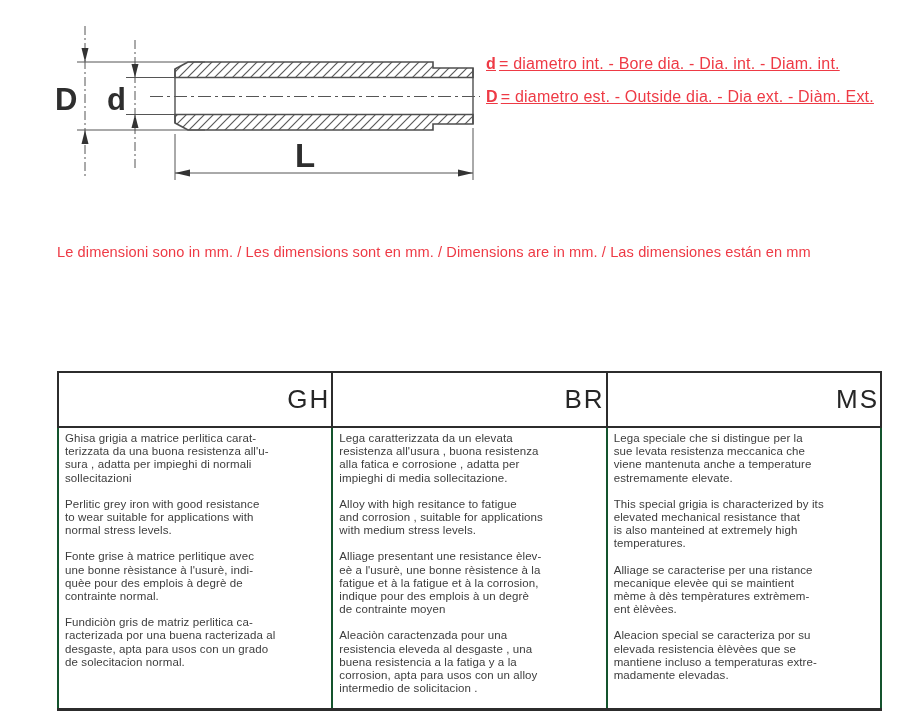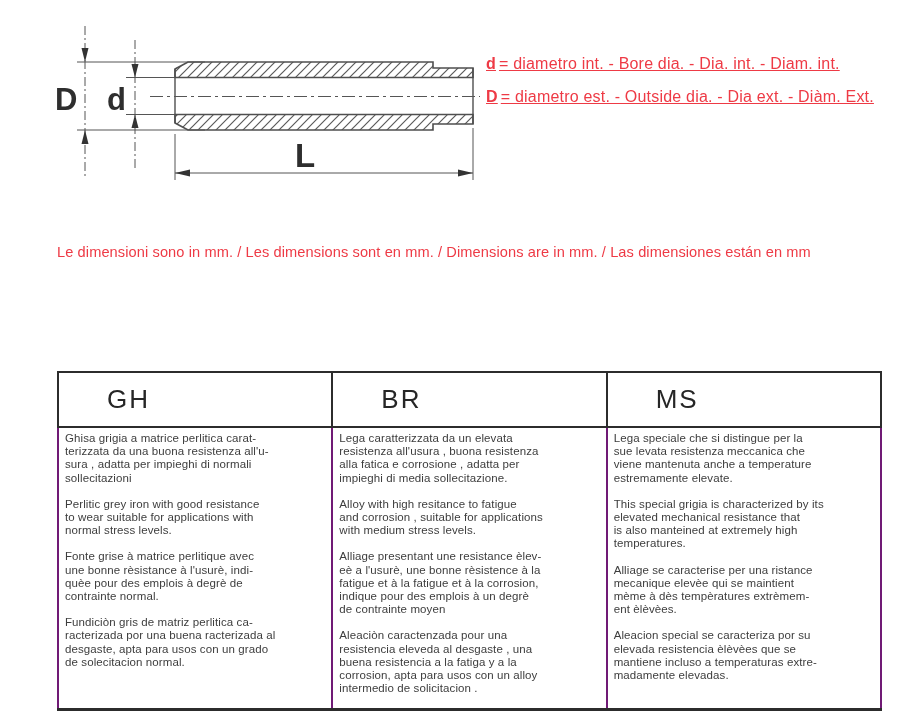--- a/index.html
+++ b/index.html
@@ -27,24 +27,24 @@
 
   
   .spec-table {
     position:absolute; left:57px; top:371px; width:825px; height:330px;
     border-collapse:collapse; table-layout:fixed;
     border:2px solid #2c2c2c; border-bottom:3px solid #2c2c2c;
   }
   .spec-table th {
     border:2px solid #2c2c2c; height:51px;
     font-size:26px; font-weight:normal; letter-spacing:2px; color:#262626;
-    text-align:left; vertical-align:middle;padding-left:48px;
+    text-align:right; vertical-align:middle;padding-left:48px;
   }
   .spec-table td {
-    border:2px solid #701a75; vertical-align:top;
+    border:2px solid #14532d; vertical-align:top;
     padding:4px 6px 0 6px;
     font-size:11.5px; line-height:13.2px; letter-spacing:0.1px; color:#3d3d3d;
     overflow:hidden;
   }
   .spec-table td p { margin:0 0 13px 0; white-space:pre-line; }
 </style>
 </head>
 <body>
 
 <div class="page">

